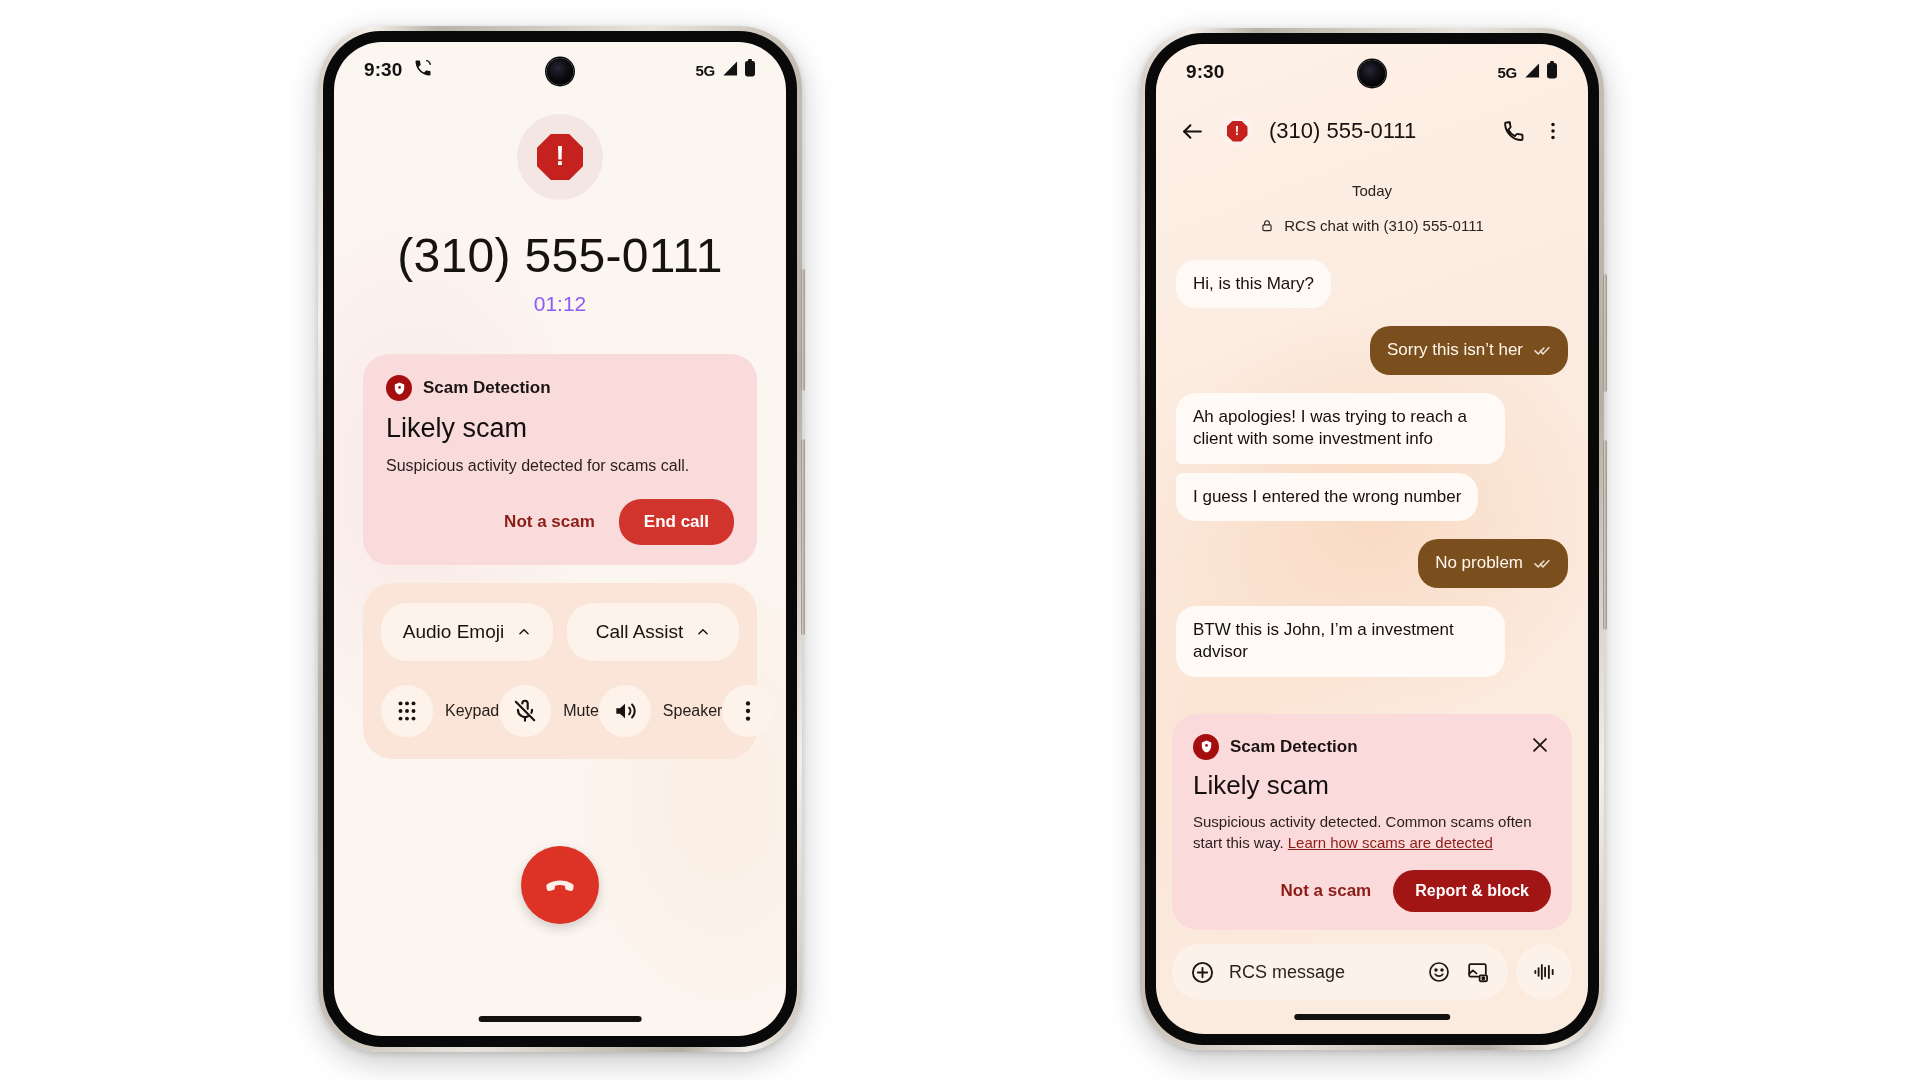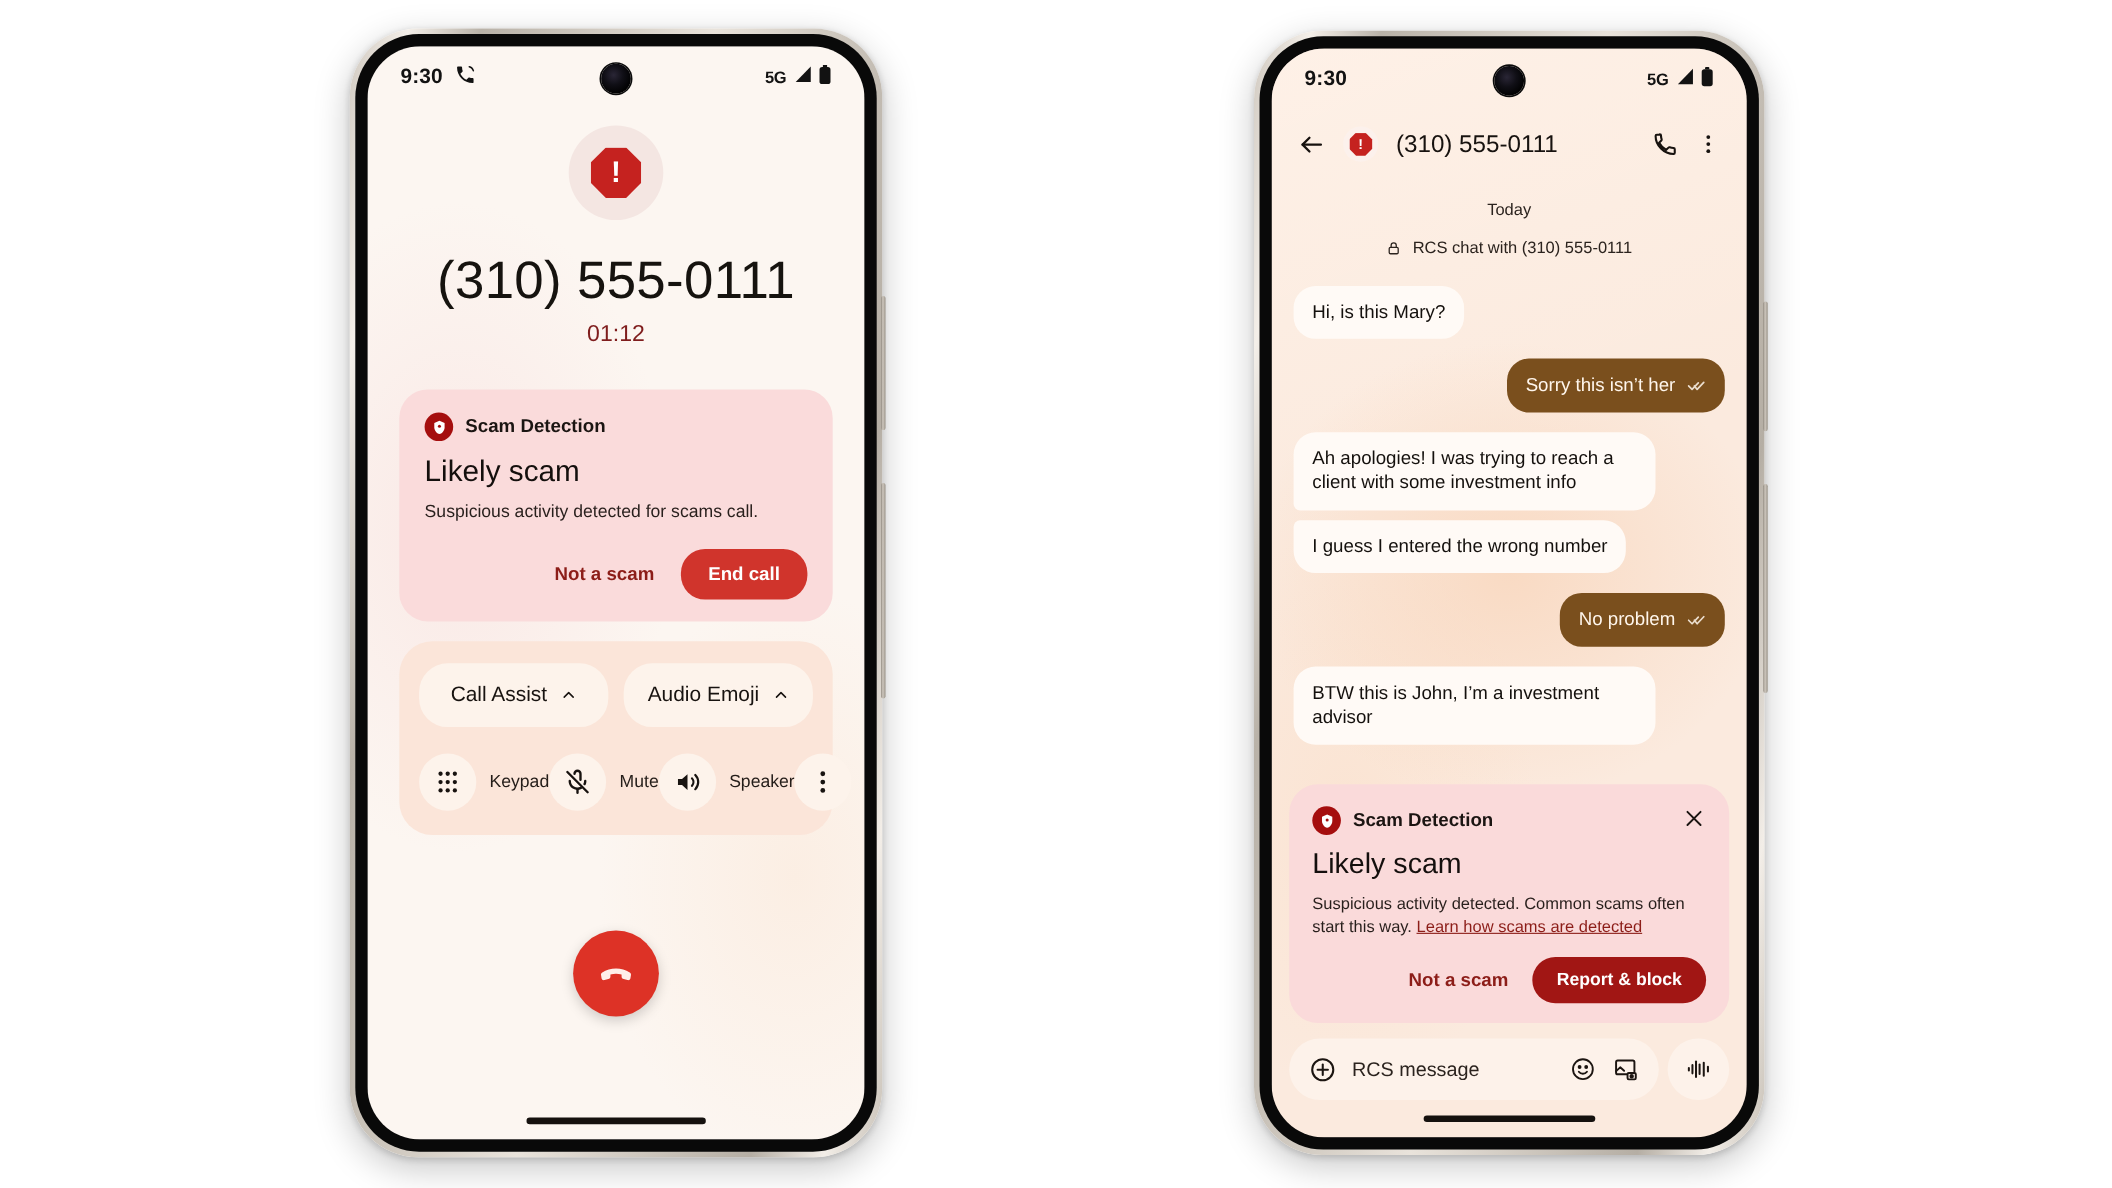--- a/index.html
+++ b/index.html
@@ -97,21 +97,21 @@
   }
   .octagon .bang {
     color: #fff; font-weight: 700; font-size: 27px; line-height: 1;
     transform: translateY(-1px);
   }
   .call-number {
     margin-top: 28px;
     font-size: 48px; font-weight: 400; color: #16130f;
     letter-spacing: .3px;
   }
-  .call-timer { margin-top: 9px; font-size: 21px; color: #7f1d1d; }
+  .call-timer { margin-top: 9px; font-size: 21px; color: #8b5cf6; }
 
   
   .scam-card1 {
     position: relative; z-index: 2;
     margin: 38px 29px 0;
     background: #fadbdb;
     border-radius: 26px;
     padding: 21px 23px 20px;
   }
   .sc-head { display: flex; align-items: center; gap: 11px; }
@@ -361,27 +361,27 @@
             <div class="sc-body">Suspicious activity detected for scams call.</div>
             <div class="sc-actions">
               <button class="btn-text">Not a scam</button>
               <button class="btn-filled">End call</button>
             </div>
           </div>
 
           <div class="controls">
             <div class="pill-row">
               <button class="pill">
-                <span>Call Assist</span>
+                <span>Audio Emoji</span>
                 <svg class="chev" viewBox="0 0 24 24" fill="none" stroke="#181310" stroke-width="2.4" stroke-linecap="round" stroke-linejoin="round">
                     <path d="M5 15l7-7 7 7"></path>
                   </svg>
               </button>
               <button class="pill">
-                <span>Audio Emoji</span>
+                <span>Call Assist</span>
                 <svg class="chev" viewBox="0 0 24 24" fill="none" stroke="#181310" stroke-width="2.4" stroke-linecap="round" stroke-linejoin="round">
                     <path d="M5 15l7-7 7 7"></path>
                   </svg>
               </button>
             </div>
 
             <div class="icon-row">
               <div class="icon-cell">
                 <span class="icon-circle">
                   <svg viewBox="0 0 24 24" fill="#181310">

